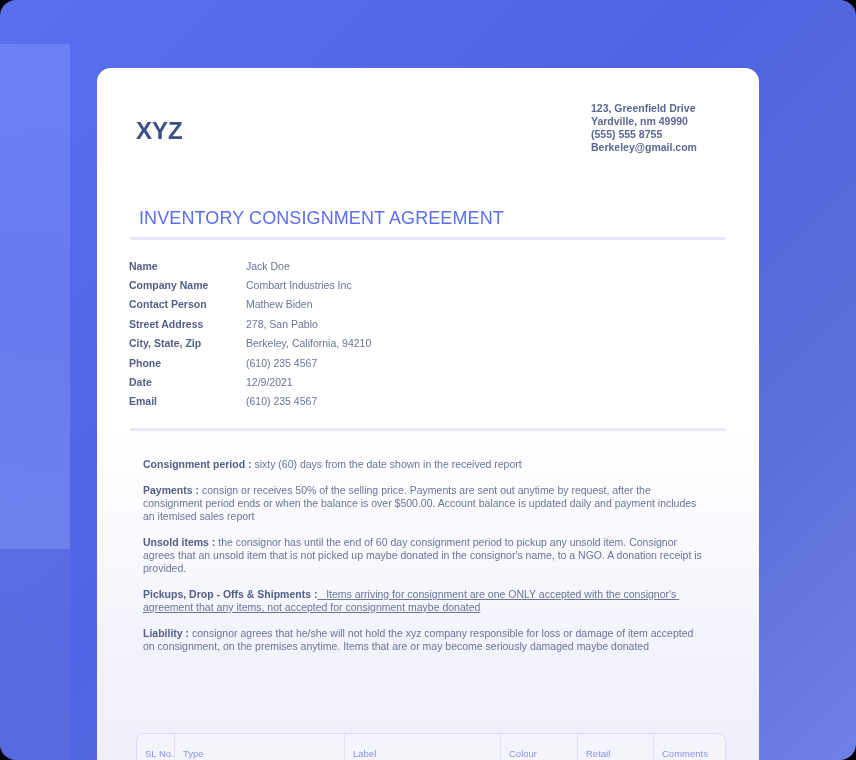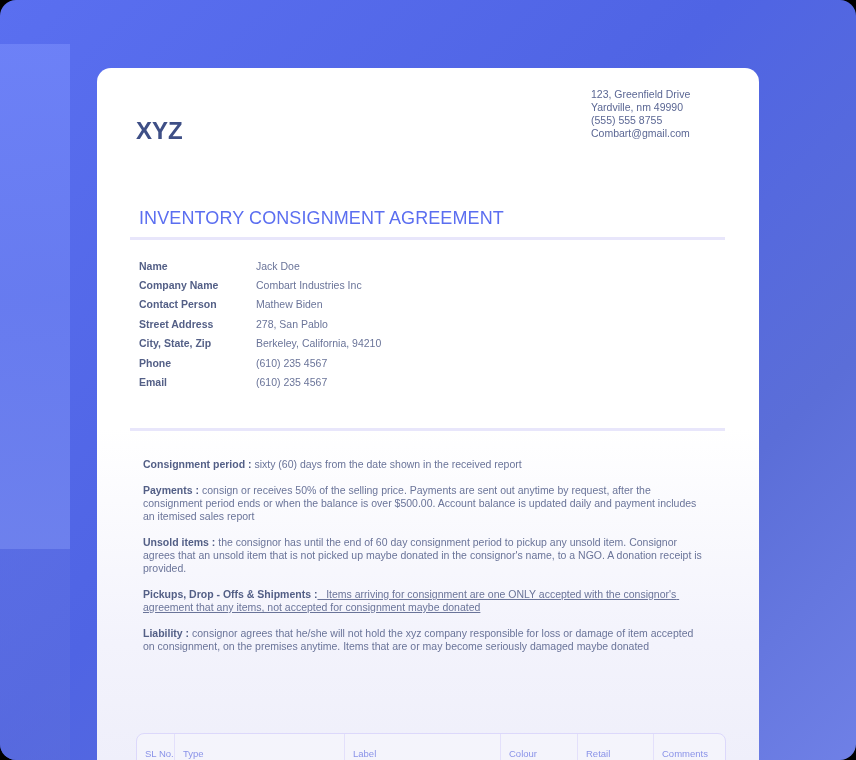--- a/index.html
+++ b/index.html
@@ -44,43 +44,44 @@
       position: absolute;
       left: 39px; top: 48px;
       font-size: 24px;
       line-height: 30px;
       font-weight: 700;
       color: #3e4f86;
       text-align: right;
     }
     .address {
       position: absolute;
-      left: 494px; top: 20px;
+      left: 494px; top: 34px;
       font-size: 10.5px;
       line-height: 13px;
       color: #5b6794;
+      font-weight: bold;
     }
     .address div { white-space: nowrap; }
     .title {
       position: absolute;
       left: 42px; top: 140px;
       font-size: 18px;
       color: #5b6ef0;
       letter-spacing: 0.1px;
     }
     .divider {
       position: absolute;
       left: 33px;
       width: 595px;
       height: 3px;
       background: #e8e6fb;
     }
     .info {
       position: absolute;
-      left: 42px; top: 188px;
+      left: 32px; top: 188px;
       font-size: 10.5px;
     }
     .info-row {
       display: flex;
       height: 19.4px;
       align-items: center;
     }
     .info-label {
       width: 117px;
       font-weight: 700;
@@ -129,21 +130,21 @@
 
 <div class="card">
   <div class="company">
     <div>XYZ</div>
   </div>
 
   <div class="address">
     <div>123, Greenfield Drive</div>
     <div>Yardville, nm 49990</div>
     <div>(555) 555 8755</div>
-    <div>Combart@gmail.com</div>
+    <div>Berkeley@gmail.com</div>
   </div>
 
   <div class="title">INVENTORY CONSIGNMENT AGREEMENT</div>
   <div class="divider" style="top:169px;"></div>
 
   <div class="info">
     <div class="info-row">
       <span class="info-label">Name</span>
       <span class="info-value">Jack Doe</span>
     </div>
@@ -159,20 +160,24 @@
       <span class="info-label">Street Address</span>
       <span class="info-value">278, San Pablo</span>
     </div>
     <div class="info-row">
       <span class="info-label">City, State, Zip</span>
       <span class="info-value">Berkeley, California, 94210</span>
     </div>
     <div class="info-row">
       <span class="info-label">Phone</span>
       <span class="info-value">(610) 235 4567</span>
+    </div>
+    <div class="info-row">
+      <span class="info-label">Date</span>
+      <span class="info-value">12/9/2021</span>
     </div>
     <div class="info-row">
       <span class="info-label">Email</span>
       <span class="info-value">(610) 235 4567</span>
     </div>
   </div>
 
   <div class="divider" style="top:360px;"></div>
 
   <div class="terms">

